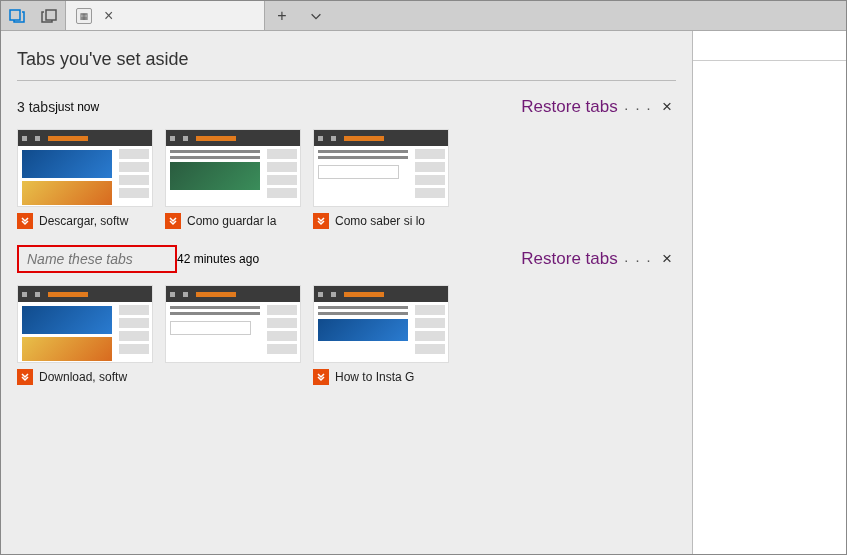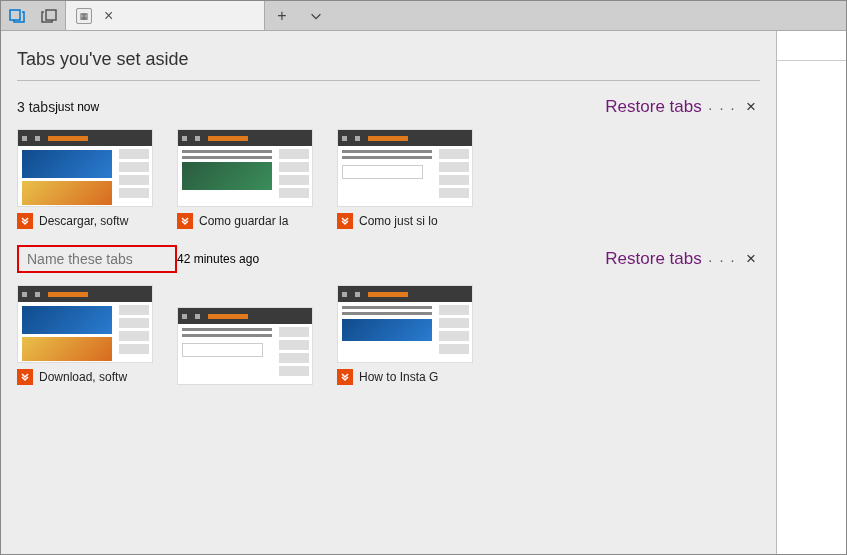--- a/index.html
+++ b/index.html
@@ -58,21 +58,21 @@
       align-items: center;
       justify-content: center;
       color: #444;
       font-size: 16px;
     }
     .main-wrap {
       display: flex;
       height: calc(100% - 30px);
     }
     .pane {
-      width: 776px;
+      width: 692px;
       background: #ededed;
       border-right: 1px solid #bbb;
       padding: 12px 16px;
       overflow: auto;
     }
     .pane-right {
       flex: 1;
       background: #fff;
       position: relative;
     }
@@ -98,30 +98,30 @@
     .group-header .count { font-size: 14px; color: #222; }
     .group-header .age { font-size: 12px; color: #000000; }
     .group-header .name-input {
       border: 2px solid #e00000;
       padding: 4px 8px;
       font-size: 14px;
       color: #888;
       width: 160px;
       background: #ededed;
       outline: none;
+      font-style: italic;
     }
     .group-header .spacer { flex: 1; }
     .group-header .restore { color: #701a75; font-size: 17px; cursor: pointer; }
     .group-header .more { color: #555; letter-spacing: 1px; padding: 0 6px; font-size: 15px; cursor: pointer; }
     .group-header .dismiss { color: #333; font-size: 17px; padding: 0 4px; cursor: pointer; }
     .thumbs {
       display: flex;
-      gap: 24px;
+      gap: 12px;
       flex-wrap: wrap;
-      align-items: flex-end;
     }
     .thumb {
       width: 136px;
     }
     .preview {
       width: 136px;
       height: 78px;
       background: #fff;
       border: 1px solid #ddd;
       position: relative;
@@ -310,21 +310,21 @@
                   <div class="it"></div>
                 </div>
             </div>
           </div>
           <div class="caption">
             <div class="badge">
               <svg viewBox="0 0 10 10">
                   <path d="M2 2 L5 5 L8 2 M2 5 L5 8 L8 5" stroke="#fff" stroke-width="1.5" fill="none"></path>
                 </svg>
             </div>
-            <div class="t">Como just si lo</div>
+            <div class="t">Como saber si lo</div>
           </div>
         </div>
       </div>
     </div>
 
     <div class="group">
       <div class="group-header">
         <input class="name-input" placeholder="Name these tabs" style="">
         <span class="age">42 minutes ago</span>
         <span class="spacer"></span>

